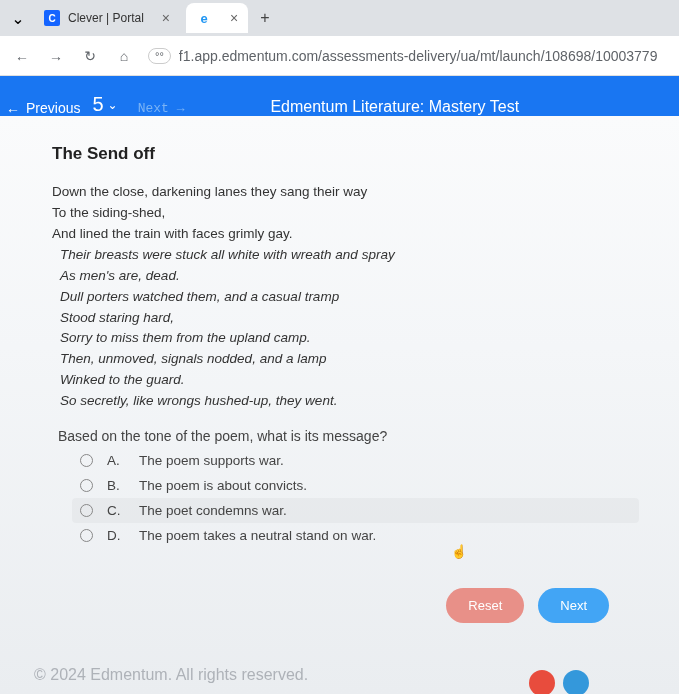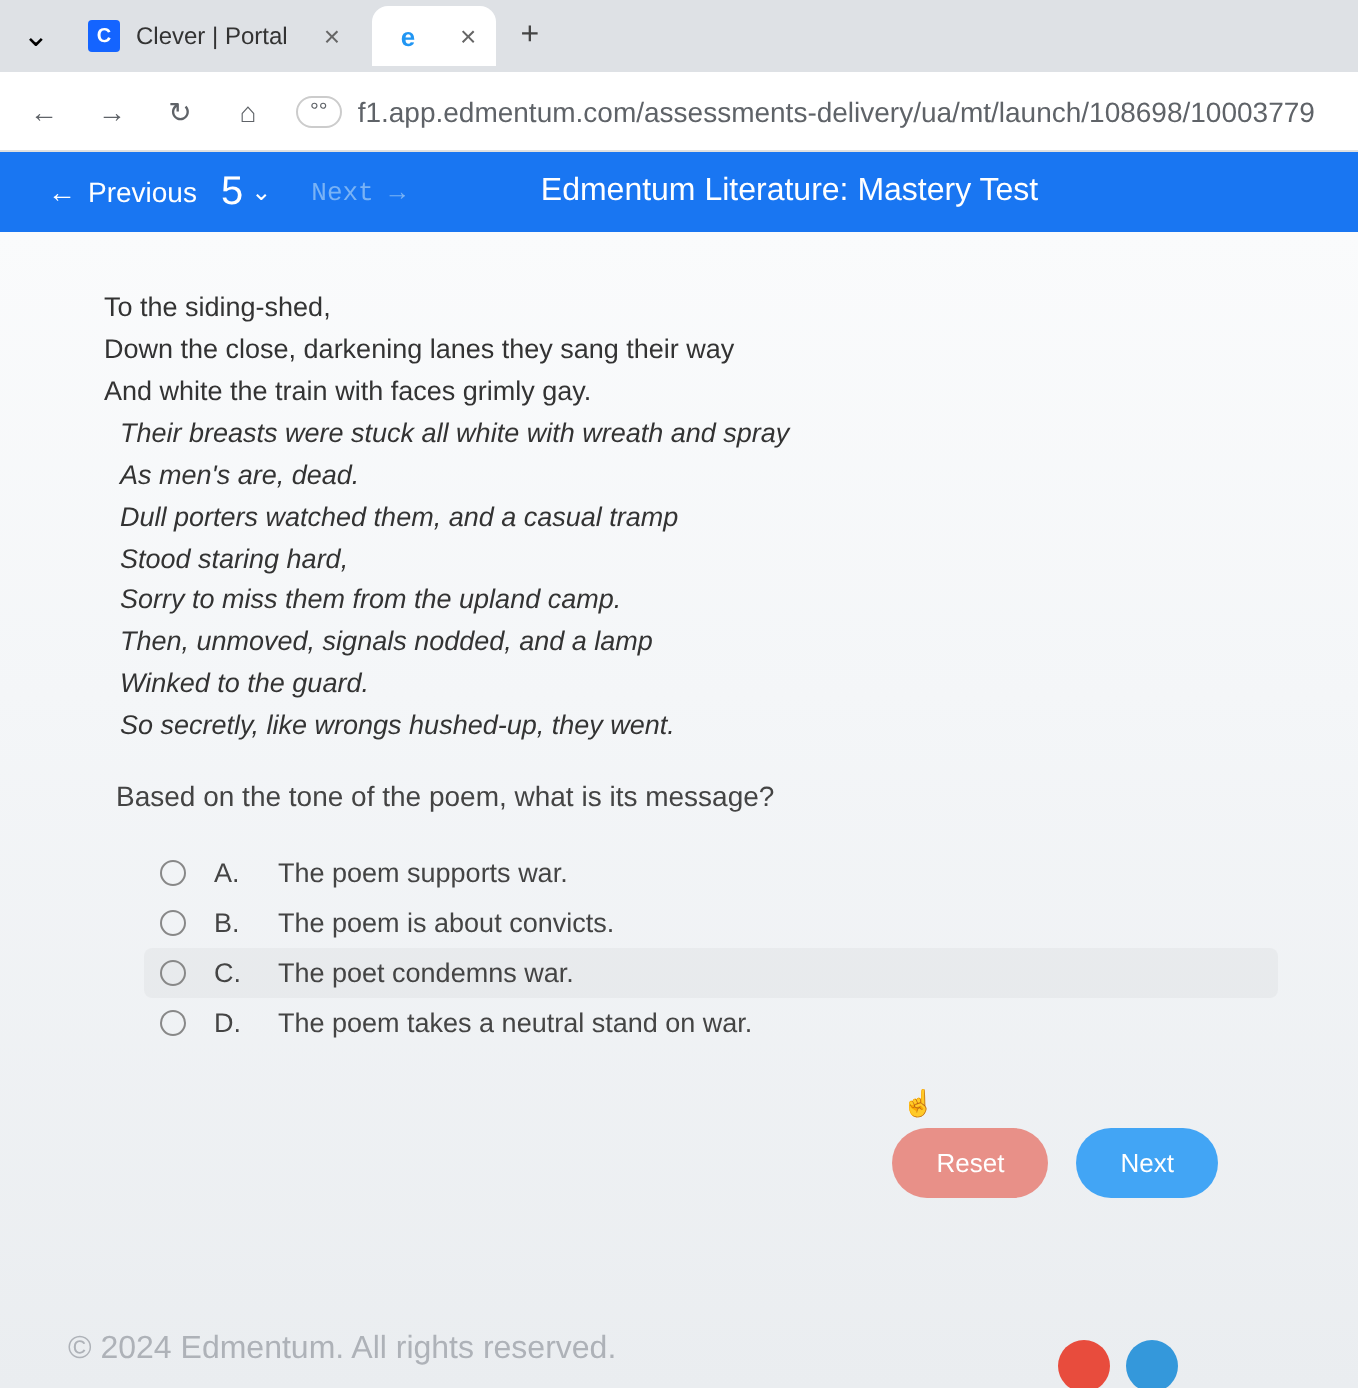--- a/index.html
+++ b/index.html
@@ -16,32 +16,32 @@
     .tab-close { font-size: 14px; color: #666; cursor: pointer; margin-left: 10px; }
     .new-tab { font-size: 16px; color: #444; cursor: pointer; padding: 0 6px; }
     
     .toolbar { height: 40px; background: #fff; display: flex; align-items: center; padding: 0 12px; gap: 14px; border-bottom: 1px solid #e0e0e0; }
     .nav-btn { width: 20px; height: 20px; display: flex; align-items: center; justify-content: center; color: #5f6368; cursor: pointer; font-size: 14px; }
     .url-area { display: flex; align-items: center; gap: 8px; flex: 1; font-size: 14px; color: #5f6368; }
     .site-info { display: flex; align-items: center; gap: 4px; font-size: 11px; border: 1px solid #ccc; border-radius: 10px; padding: 1px 6px; }
     .url { white-space: nowrap; overflow: hidden; }
     
     .content-wrap { position: relative; height: calc(100% - 76px); }
-    .app-header { height: 40px; background: #1976f2; color: #fff; display: flex; align-items: center; padding: 0 24px; gap: 12px; font-size: 15px; }
+    .app-header { height: 40px; background: #1976f2; color: #fff; display: flex; align-items: flex-end; padding: 0 6px; gap: 12px; font-size: 15px; }
     .prev-btn { display: flex; align-items: center; gap: 6px; cursor: pointer; font-size: 14px; }
     .prev-btn::before { content: '←'; font-weight: bold; }
     .q-num { font-size: 20px; display: flex; align-items: center; gap: 4px; }
     .next-txt { color: #7ab3f5; font-size: 13px; margin-left: 8px; font-family: Liberation Mono, monospace; }
     .header-title { flex: 1; text-align: center; font-size: 16px; margin-left: -80px; }
     
     .main { padding: 28px 40px 0 52px; background: linear-gradient(180deg, #fafbfc 0%, #f4f6f8 40%, #eaedf0 100%); height: calc(100% - 40px); position: relative; }
     .poem-title { font-size: 17px; font-weight: bold; color: #222; margin-bottom: 18px; }
     .poem-line { font-size: 13.5px; color: #333; line-height: 1.55; }
     .indent { padding-left: 8px; font-style: italic; }
-    .question { font-size: 14px; color: #444; margin: 16px 0 18px 6px; }
+    .question { font-size: 14px; color: #444; margin: 16px 0 4px 6px; }
     
     .options { margin-left: 20px; }
     .option { display: flex; align-items: center; gap: 14px; padding: 5px 8px; font-size: 13.5px; color: #444; cursor: pointer; border-radius: 4px; }
     .option.hover { background: rgba(0,0,0,0.03); }
     .radio { width: 13px; height: 13px; border: 1.5px solid #888; border-radius: 50%; flex-shrink: 0; }
     .opt-letter { font-weight: 500; width: 18px; }
     
     .actions { display: flex; justify-content: flex-end; gap: 14px; margin: 40px 30px 0 0; }
     .btn-reset { padding: 8px 22px; border: none; border-radius: 20px; background: #e89088; color: #fff; font-size: 13px; font-weight: 500; cursor: pointer; }
     .btn-next { padding: 10px 22px; border: none; border-radius: 20px; background: #42a5f5; color: #fff; font-size: 13px; font-weight: 500; cursor: pointer; }
@@ -92,23 +92,24 @@
       <span>5</span>
       <span style="font-size:12px">⌄</span>
     </div>
     <div class="next-txt">
       <span>Next</span> <span>→</span>
     </div>
     <div class="header-title">Edmentum Literature: Mastery Test</div>
   </div>
 
   <div class="main">
+    <div class="poem-title">The Send off</div>
+    <div class="poem-line">Down the close, darkening lanes they sang their way</div>
     <div class="poem-line">To the siding-shed,</div>
-    <div class="poem-line">Down the close, darkening lanes they sang their way</div>
-    <div class="poem-line">And white the train with faces grimly gay.</div>
+    <div class="poem-line">And lined the train with faces grimly gay.</div>
     <div class="poem-line indent">Their breasts were stuck all white with wreath and spray</div>
     <div class="poem-line indent">As men's are, dead.</div>
     <div class="poem-line indent">Dull porters watched them, and a casual tramp</div>
     <div class="poem-line indent">Stood staring hard,</div>
     <div class="poem-line indent">Sorry to miss them from the upland camp.</div>
     <div class="poem-line indent">Then, unmoved, signals nodded, and a lamp</div>
     <div class="poem-line indent">Winked to the guard.</div>
     <div class="poem-line indent">So secretly, like wrongs hushed-up, they went.</div>
 
     <div class="question">Based on the tone of the poem, what is its message?</div>

